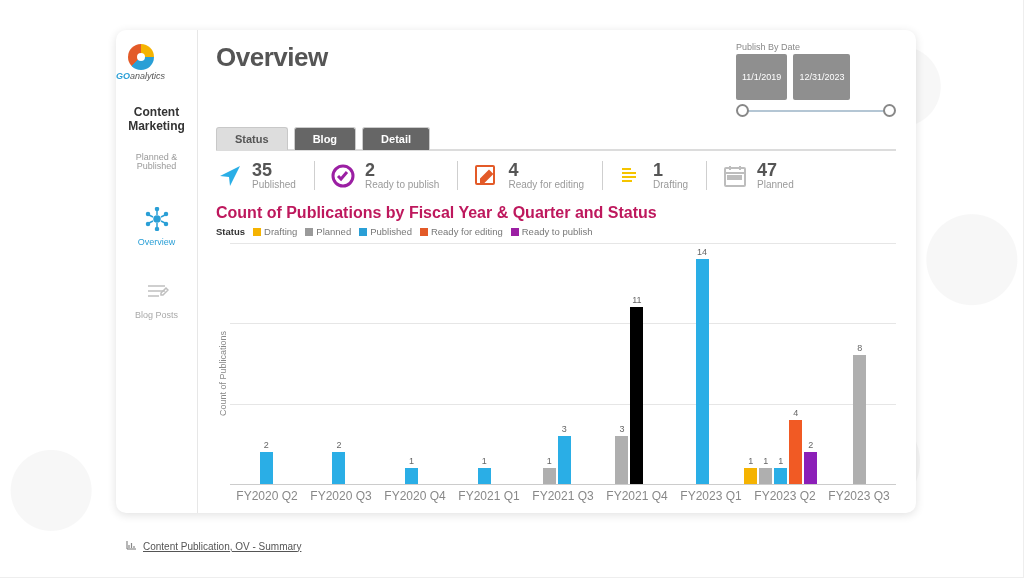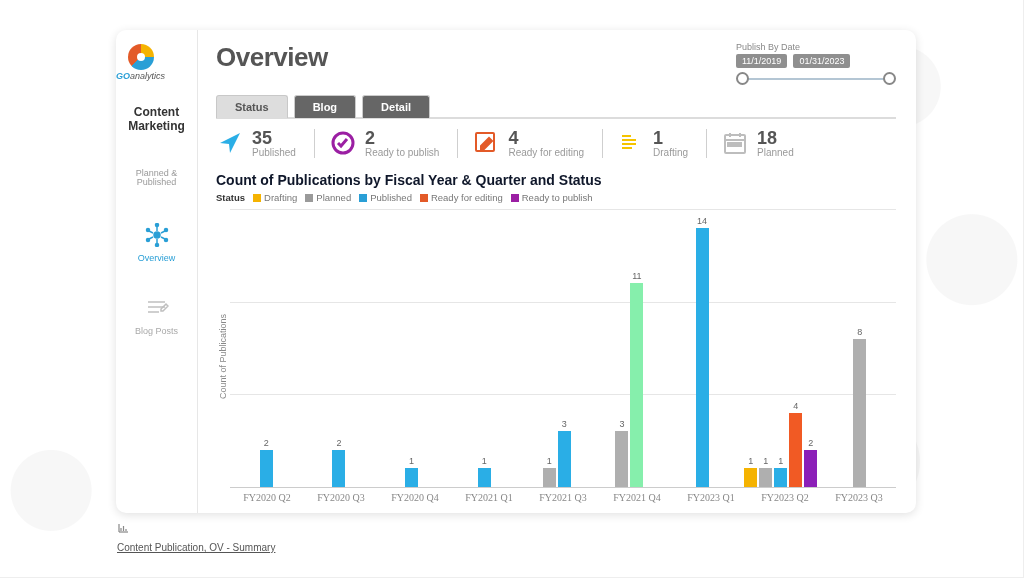--- a/index.html
+++ b/index.html
@@ -28,82 +28,82 @@
   }
   .logo { display:flex; flex-direction:column; align-items:center; gap:1px; margin-bottom:6px; }
   .logo-mark { width:26px; height:26px; border-radius:50%;
     background: conic-gradient(#f5b301 0 90deg, #2a9fd6 90deg 225deg, #e35a28 225deg 360deg);
     position:relative;
   }
   .logo-mark::after{content:""; position:absolute; inset:9px; background:#fff; border-radius:50%;}
   .logo-text { font-size:9px; font-style:italic; color:#555; }
   .logo-text span.go{ color:#2a9fd6; font-weight:bold; }
   .side-title { font-weight:bold; font-size:12px; color:#333; text-align:center; line-height:1.15; margin-top:4px;}
-  .side-sub { font-size:9px; color:#9a9a9a; text-align:center; line-height:1.1; margin:20px 0 10px 0;}
+  .side-sub { font-size:9px; color:#9a9a9a; text-align:center; line-height:1.1; margin:4px 0 10px 0;}
   .nav-item {
     display:flex; flex-direction:column; align-items:center; gap:4px;
     padding:8px 0; width:100%; cursor:pointer; color:#a9a9a9; font-size:9px;
   }
   .nav-item.active { color:#2a9fd6; }
   .nav-icon { width:28px; height:28px; display:flex; align-items:center; justify-content:center; }
   .nav-icon svg { stroke:#bfbfbf; }
   .nav-item.active .nav-icon svg{ stroke:#2a9fd6; fill:#2a9fd6; }
   
   .main { flex:1; padding:12px 20px 10px 18px; display:flex; flex-direction:column; position:relative;}
   .top-row { display:flex; justify-content:space-between; align-items:flex-start; }
   .page-title { font-size:26px; font-weight:800; color:#555; letter-spacing:-0.5px; }
   .date-range { display:flex; flex-direction:column; align-items:flex-start; gap:2px; }
   .date-range-label { font-size:9px; color:#888; }
   .date-chips { display:flex; gap:6px; }
-  .date-chip { background:#8f8f8f; color:#fff; font-size:9px; padding:2px 6px; border-radius:2px; }
+  .date-chip { background:#8f8f8f; color:#fff; font-size:9px; padding:18px 6px; border-radius:2px; }
   .date-slider { width:160px; height:14px; position:relative; margin-top:2px;}
   .date-slider .track{ position:absolute; left:6px; right:6px; top:6px; height:2px; background:#b4c6d4;}
   .date-slider .knob{ position:absolute; top:0; width:13px; height:13px; border-radius:50%; background:#fff; border:2px solid #888;}
   .date-slider .knob.left{ left:0; }
   .date-slider .knob.right{ right:0; }
   
   .tabs { display:flex; gap:6px; margin-top:8px; padding-bottom:0; border-bottom:2px solid #dcdcdc; }
   .tab {
     padding:5px 18px; font-size:11px; font-weight:700; border:1px solid #ccc; border-bottom:none;
     border-radius:3px 3px 0 0; background:#666; color:#fff; cursor:pointer;
     position:relative; top:1px;
   }
   .tab.active { background:#ddd; color:#555; border-color:#c8c8c8; }
   
   .kpis { display:flex; gap:4px; margin-top:10px; }
-  .kpi { display:flex; align-items:flex-start; gap:8px; padding-right:14px; }
+  .kpi { display:flex; align-items:flex-end; gap:8px; padding-right:14px; }
   .kpi + .kpi { border-left:1px solid #cfcfcf; padding-left:14px; }
   .kpi .ic { width:28px; height:28px; display:flex; align-items:center; justify-content:center;}
   .kpi .val { font-size:18px; font-weight:600; color:#555; line-height:1; }
   .kpi .lab { font-size:10px; color:#9a9a9a; }
   .kpi .txt { display:flex; flex-direction:column; gap:0;}
   
-  .chart-title { font-size:14px; font-weight:800; color:#0f172a; margin-top:14px; }
+  .chart-title { font-size:16px; font-weight:800; color:#be185d; margin-top:14px; }
   .legend { font-size:9.5px; color:#555; margin-top:4px; display:flex; align-items:center; gap:8px; flex-wrap:wrap;}
   .legend .lbl { font-weight:700; color:#333; }
   .legend .item { display:flex; align-items:center; gap:3px; color:#777;}
   .swatch { width:8px; height:8px; display:inline-block; }
   .chart-wrap { flex:1; display:flex; margin-top:6px; position:relative; }
   .yaxis-label {
     writing-mode:vertical-rl; transform:rotate(180deg);
     font-size:9px; color:#888; text-align:center; padding:0 2px;
   }
   .yaxis-ticks { display:flex; flex-direction:column; justify-content:space-between; align-items:flex-end;
     font-size:9px; color:#888; padding:2px 4px 14px 0; }
   .plot { flex:1; position:relative; display:flex; flex-direction:column; }
   .grid { flex:1; position:relative; border-bottom:1px solid #ccc; }
   .gridline { position:absolute; left:0; right:0; height:1px; background:#e6e6e6; }
   .groups { position:absolute; left:0; right:0; top:0; bottom:0; display:flex; }
   .group { flex:1; display:flex; align-items:flex-end; justify-content:center; gap:2px; padding:0 6px; position:relative;}
   .bar { width:13px; position:relative; }
   .bar .dl { position:absolute; top:-12px; left:50%; transform:translateX(-50%); font-size:9px; color:#666; }
-  .xlabels { display:flex; font-size:10px; color:#888;font-family:Liberation Serif, serif; }
+  .xlabels { display:flex; font-size:12px; color:#888; }
   .xlabels div { flex:1; text-align:center; padding-top:4px;}
   
-  .footer { position:absolute; left:117px; bottom:24px; display:flex; gap:6px; font-size:10px; color:#666;flex-direction:column;}
+  .footer { position:absolute; left:125px; bottom:24px; display:flex; align-items:center; gap:6px; font-size:10px; color:#666;}
   .footer a { color:#555; text-decoration:underline; }
 </style>
 </head>
 <body>
 
 <div class="page">
 
   <div class="card">
 
     <aside class="sidebar">
@@ -149,21 +149,21 @@
 
     </aside>
 
     <main class="main">
       <div class="top-row">
         <div class="page-title">Overview</div>
         <div class="date-range">
           <div class="date-range-label">Publish By Date</div>
           <div class="date-chips">
             <span class="date-chip">11/1/2019</span>
-            <span class="date-chip">01/31/2023</span>
+            <span class="date-chip">12/31/2023</span>
           </div>
           <div class="date-slider">
             <div class="track"></div>
             <div class="knob left"></div>
             <div class="knob right"></div>
           </div>
         </div>
       </div>
 
       <div class="tabs">
@@ -228,21 +228,21 @@
                 <rect x="3" y="5" width="20" height="18" rx="1"></rect>
                 <line x1="3" y1="10" x2="23" y2="10"></line>
                 <line x1="8" y1="3" x2="8" y2="7"></line>
                 <line x1="18" y1="3" x2="18" y2="7"></line>
                 <rect x="6" y="13" width="3" height="3" fill="#bdbdbd"></rect>
                 <rect x="11" y="13" width="3" height="3" fill="#bdbdbd"></rect>
                 <rect x="16" y="13" width="3" height="3" fill="#bdbdbd"></rect>
               </svg>
             </span>
     <span class="txt">
-              <span class="val">18</span>
+              <span class="val">47</span>
     <span class="lab">Planned</span>
             </span>
           </div>
         </div>
 
       <div class="chart-title">Count of Publications by Fiscal Year &amp; Quarter and Status</div>
       <div class="legend">
           <span class="lbl">Status</span>
           <span class="item"><span class="swatch" style="background:#f5b301"></span>Drafting</span>
           <span class="item"><span class="swatch" style="background:#9a9a9a"></span>Planned</span>
@@ -284,21 +284,21 @@
                     <span class="dl">1</span>
                   </div>
                   <div class="bar" style="height: 20%; background: rgb(42, 174, 230);">
                     <span class="dl">3</span>
                   </div>
                 </div>
                 <div class="group">
                   <div class="bar" style="height: 20%; background: rgb(175, 175, 175);">
                     <span class="dl">3</span>
                   </div>
-                  <div class="bar" style="height: 73.3333%; background: #86efac;">
+                  <div class="bar" style="height: 73.3333%; background: #000000;">
                     <span class="dl">11</span>
                   </div>
                 </div>
                 <div class="group">
                   <div class="bar" style="height: 93.3333%; background: rgb(42, 174, 230);">
                     <span class="dl">14</span>
                   </div>
                 </div>
                 <div class="group">
                   <div class="bar" style="height: 6.66667%; background: rgb(245, 179, 1);">

